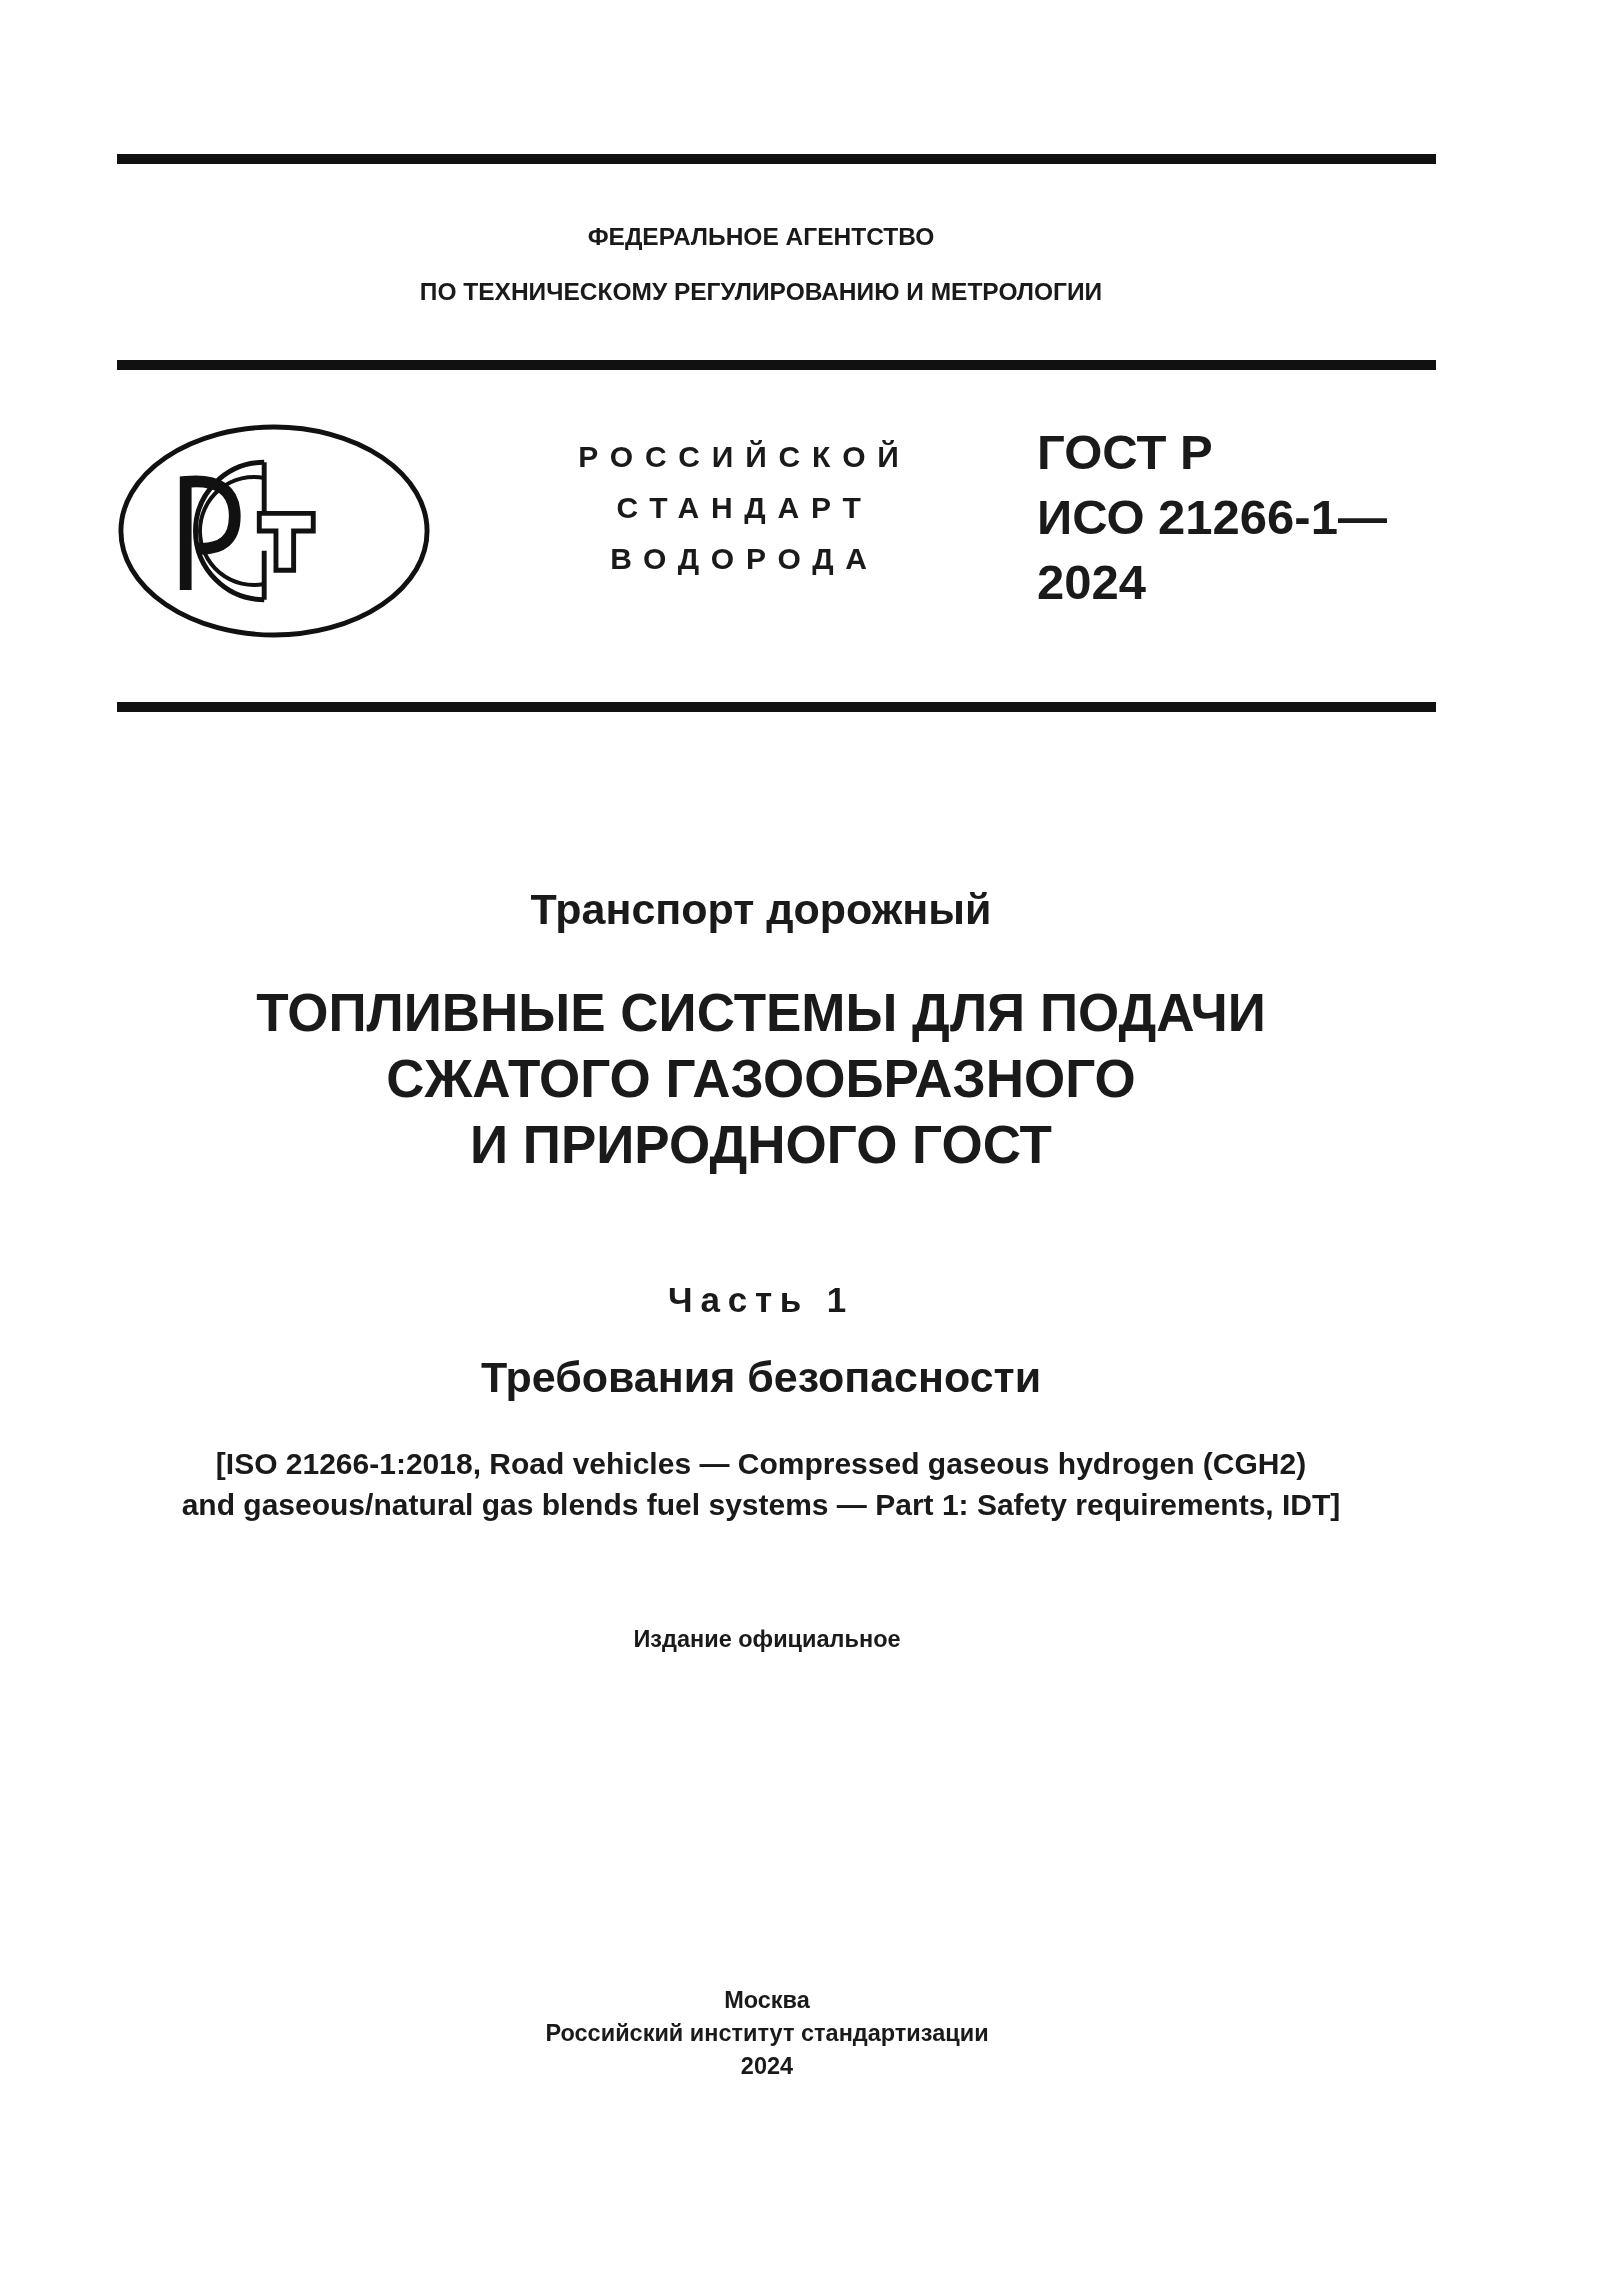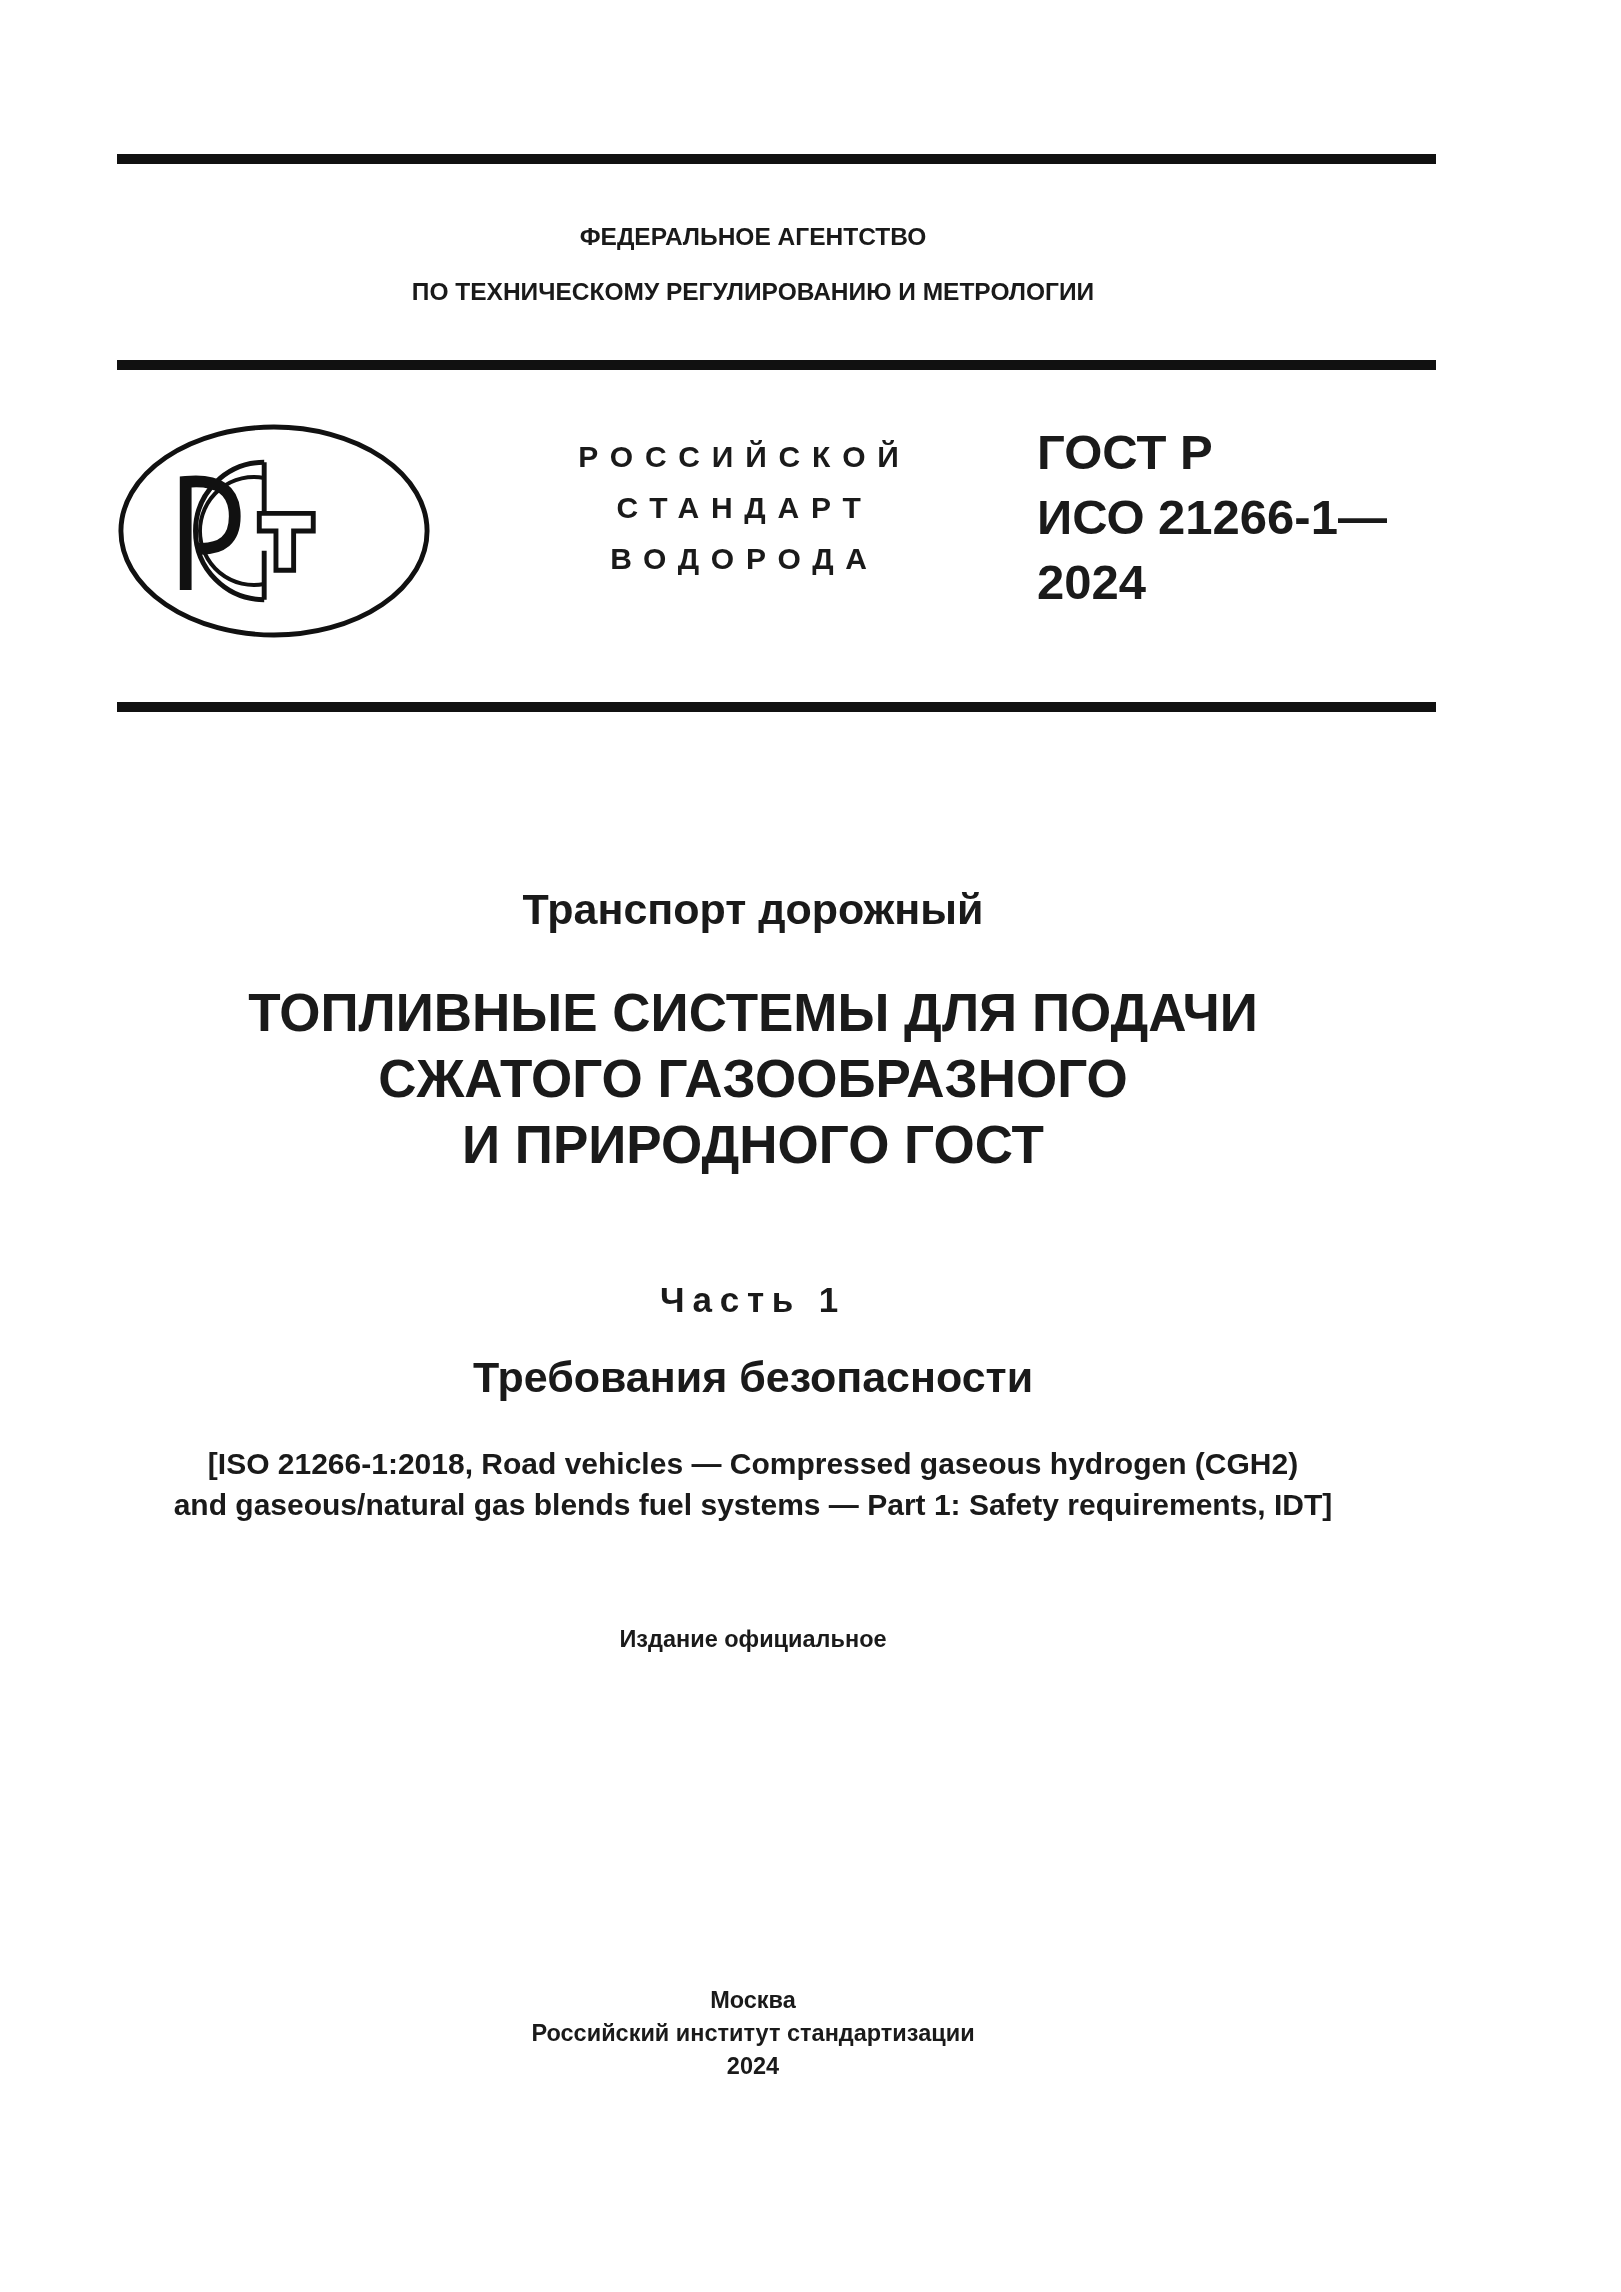--- a/index.html
+++ b/index.html
@@ -1,28 +1,28 @@
 <!DOCTYPE html>
 <html><head>
 <meta charset="utf-8">
 <style>
   html,body{margin:0;padding:0;background:#fff;}
   body{width:1621px;height:2293px;position:relative;font-family:"Liberation Sans",sans-serif;color:#1a1a1a;overflow:hidden;}
   .rule{position:absolute;left:117px;width:1319px;height:9.8px;background:#111;}
-  .c{position:absolute;left:0;width:1506px;text-align:center;font-weight:bold;}
+  .c{position:absolute;left:8px;width:1506px;text-align:center;font-weight:bold;}
   .agency{font-size:24.5px;}
   .natl{position:absolute;left:519px;width:451px;text-align:center;font-weight:bold;font-size:30px;letter-spacing:11.8px;line-height:51px;top:431px;}
   .gost{position:absolute;left:1037px;top:420px;font-weight:bold;font-size:49px;line-height:65px;}
   .logo{position:absolute;left:117px;top:423px;width:314px;height:216px;}
   .sub{font-size:43px;}
   .title{font-size:53px;line-height:66px;}
   .part{font-size:35px;letter-spacing:7.8px;}
   .req{font-size:43px;}
   .iso{font-size:30px;line-height:41px;}
-  .small{font-size:23.5px;line-height:33px;}
+  .small{font-size:23.5px;line-height:33px;margin-left:6px;}
 </style>
 </head>
 <body>
 
 <div class="rule" style="top:154px;"></div>
 <div class="c agency" style="top:223px;">ФЕДЕРАЛЬНОЕ АГЕНТСТВО</div>
 <div class="c agency" style="top:278px;">ПО ТЕХНИЧЕСКОМУ РЕГУЛИРОВАНИЮ И МЕТРОЛОГИИ</div>
 <div class="rule" style="top:360px;"></div>
 
 <svg class="logo" viewBox="0 0 320 220">

